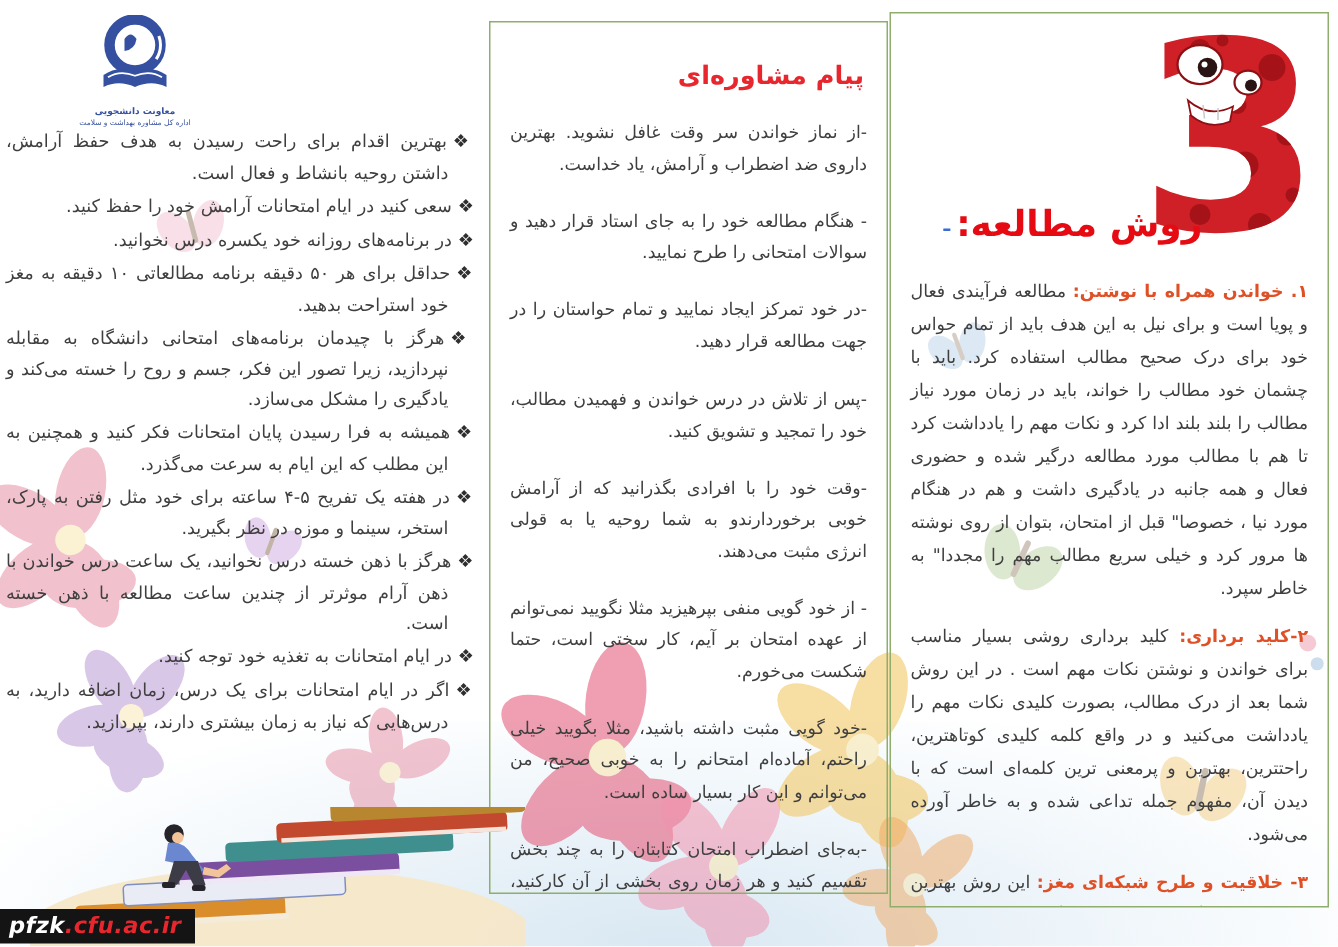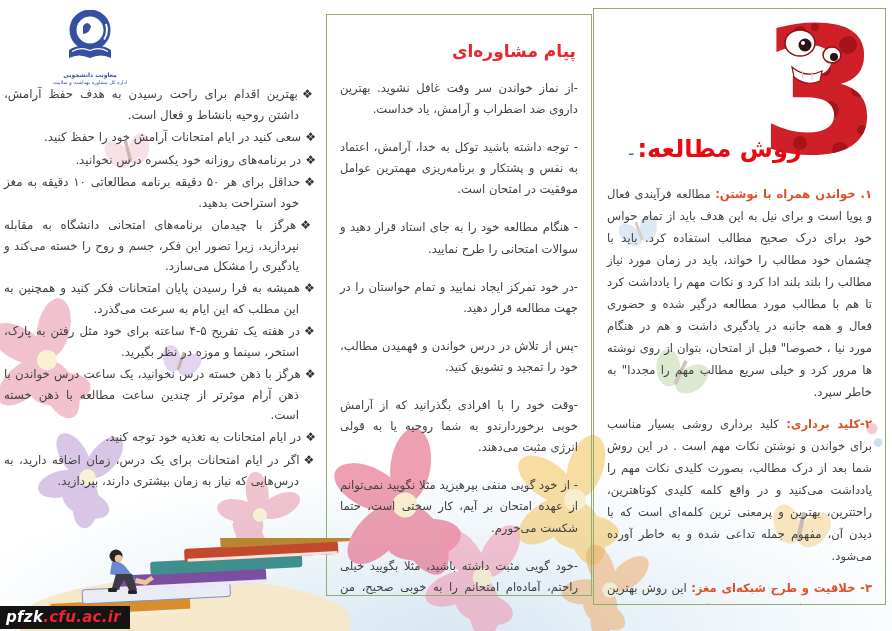--- a/index.html
+++ b/index.html
@@ -143,21 +143,20 @@
   <li><span class="blt">❖</span><span>همیشه به فرا رسیدن پایان امتحانات فکر کنید و همچنین به این مطلب که این ایام به سرعت می‌گذرد.</span></li>
   <li><span class="blt">❖</span><span>در هفته یک تفریح ۵-۴ ساعته برای خود مثل رفتن به پارک، استخر، سینما و موزه در نظر بگیرید.</span></li>
   <li><span class="blt">❖</span><span>هرگز با ذهن خسته درس نخوانید، یک ساعت درس خواندن با ذهن آرام موثرتر از چندین ساعت مطالعه با ذهن خسته است.</span></li>
   <li><span class="blt">❖</span><span>در ایام امتحانات به تغذیه خود توجه کنید.</span></li>
   <li><span class="blt">❖</span><span>اگر در ایام امتحانات برای یک درس، زمان اضافه دارید، به درس‌هایی که نیاز به زمان بیشتری دارند، بپردازید.</span></li>
 </ul>
 
 <div id="middle-box" class="col-box">
   <div class="mid-title">پیام مشاوره‌ای</div>
   <p class="mid-par rtl-just">-از نماز خواندن سر وقت غافل نشوید. بهترین داروی ضد اضطراب و آرامش، یاد خداست.</p>
-  <p class="mid-par rtl-just">- توجه داشته باشید توکل به خدا، آرامش، اعتماد به نفس و پشتکار و برنامه‌ریزی مهمترین عوامل موفقیت در امتحان است.</p>
   <p class="mid-par rtl-just">- هنگام مطالعه خود را به جای استاد قرار دهید و سوالات امتحانی را طرح نمایید.</p>
   <p class="mid-par rtl-just">-در خود تمرکز ایجاد نمایید و تمام حواستان را در جهت مطالعه قرار دهید.</p>
   <p class="mid-par rtl-just">-پس از تلاش در درس خواندن و فهمیدن مطالب، خود را تمجید و تشویق کنید.</p>
   <p class="mid-par rtl-just">-وقت خود را با افرادی بگذرانید که از آرامش خوبی برخوردارندو به شما روحیه یا به قولی انرژی مثبت می‌دهند.</p>
   <p class="mid-par rtl-just">- از خود گویی منفی بپرهیزید مثلا نگویید نمی‌توانم از عهده امتحان بر آیم، کار سختی است، حتما شکست می‌خورم.</p>
   <p class="mid-par rtl-just">-خود گویی مثبت داشته باشید، مثلا بگویید خیلی راحتم، آماده‌ام امتحانم را به خوبی صحیح، من می‌توانم و این کار بسیار ساده است.</p>
   <p class="mid-par rtl-just">-به‌جای اضطراب امتحان کتابتان را به چند بخش تقسیم کنید و هر زمان روی بخشی از آن کارکنید، می‌بینید موفق شدن آنقدرها هم دور از دسترس نیست.</p>
 
 </div>
 

